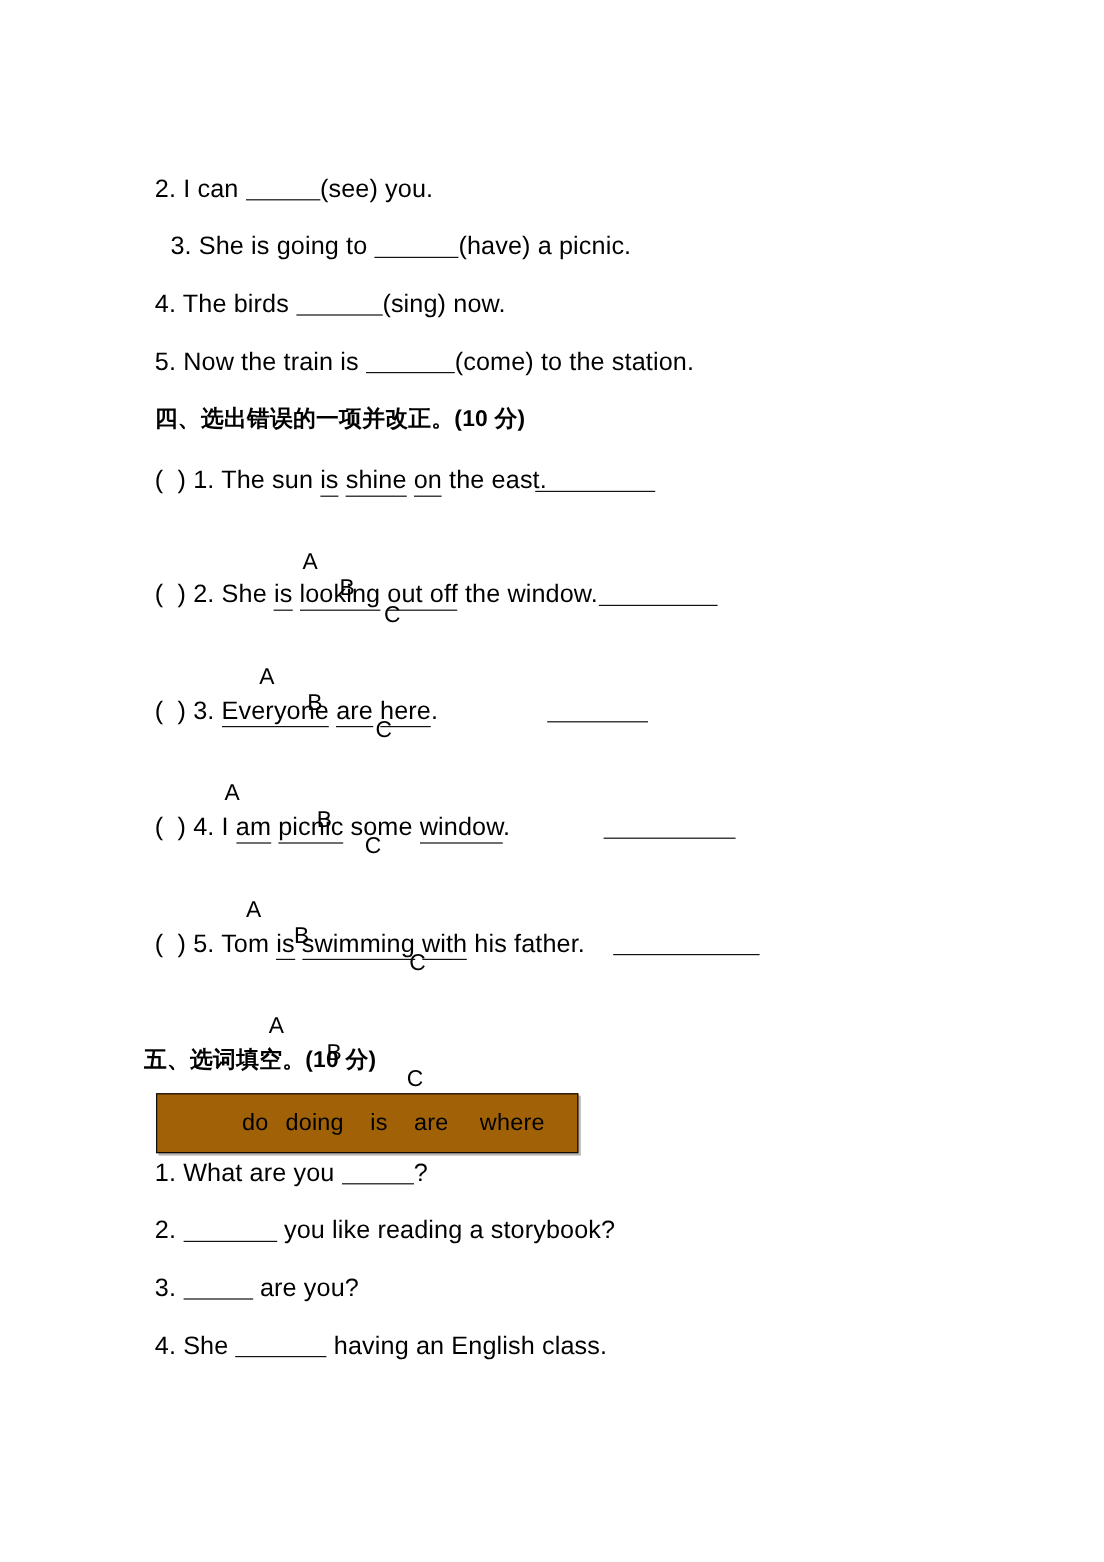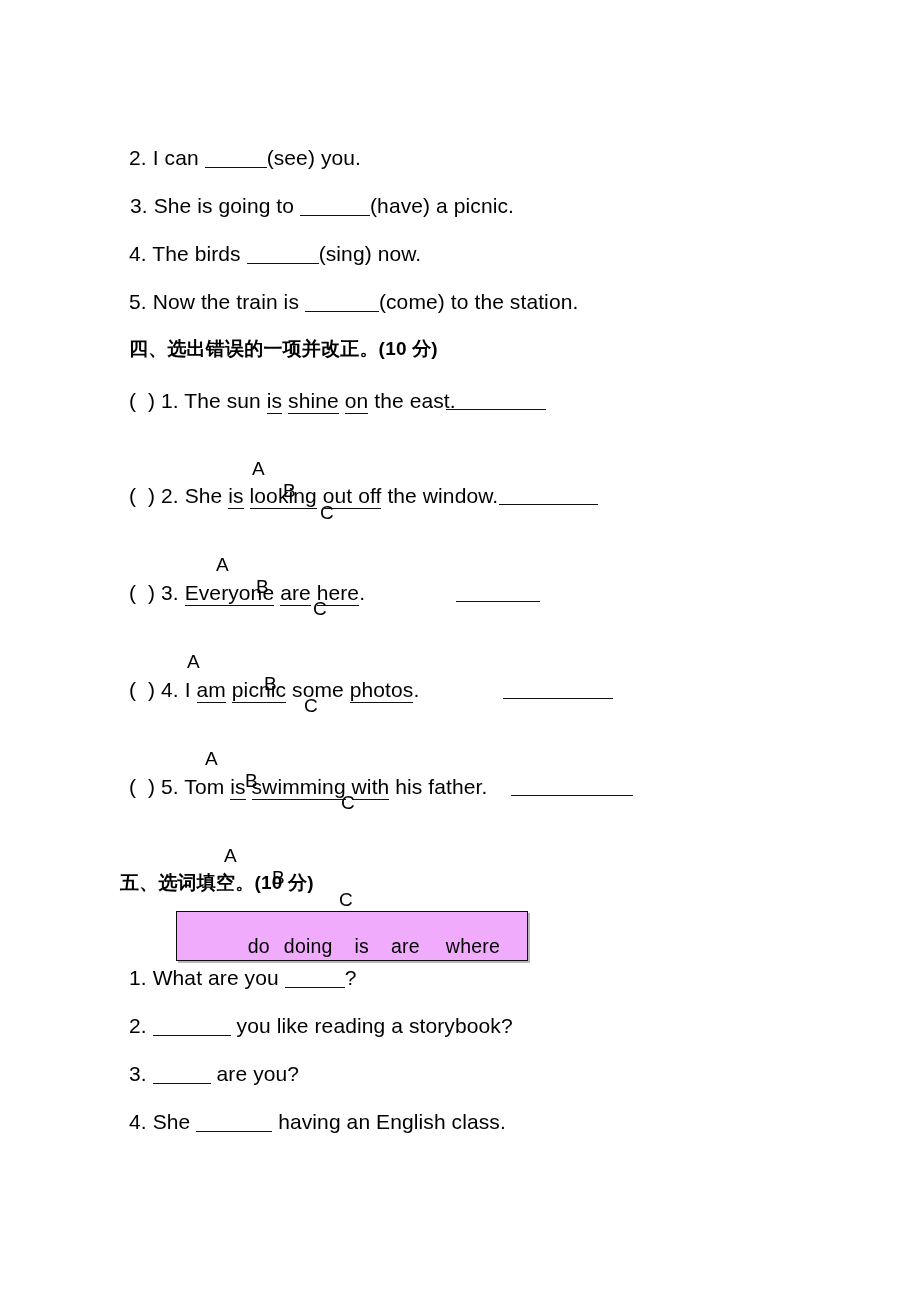--- a/index.html
+++ b/index.html
@@ -69,24 +69,24 @@
   .opt {
     position: absolute;
     font-size: 19px;
   }
 
   
   .wordbank {
     position: absolute;
     box-sizing: border-box;
     border: 1.6px solid #0c0c0c;
-    background: #f0abfc;
+    background: #a16207;
     box-shadow: 2px 2px 0 0 #b7b7b7;
     display: flex;
-    margin-left: 46px;
+    align-items: center;
   }
   .wordbank-inner {
     width: 100%;
     text-align: center;
     font-size: 19.5px;
     white-space: pre;
     letter-spacing: 0.2px;
     padding-left: 10px;
   }
   .wb-word { display: inline-block; }
@@ -94,21 +94,21 @@
   .wb-gap-m { display: inline-block; width: 22px; }
   .wb-gap-l { display: inline-block; width: 26px; }
 </style>
 </head>
 <body>
 
 <div class="page">
 
   <div class="row" style="left:129px; top:146px;"><span>2.</span> <span>I can </span><span class="blank" style="width:62px;"></span><span>(see) you.</span></div>
 
-  <div class="row" style="left:130px; top:194px;"><span>3.</span> <span>She is going to </span><span class="blank" style="width:70px;"></span><span>(have) a picnic.</span></div>
+  <div class="row" style="left:142px; top:194px;"><span>3.</span> <span>She is going to </span><span class="blank" style="width:70px;"></span><span>(have) a picnic.</span></div>
 
   <div class="row" style="left:129px; top:242px;"><span>4.</span> <span>The birds </span><span class="blank" style="width:72px;"></span><span>(sing) now.</span></div>
 
   <div class="row" style="left:129px; top:290px;"><span>5.</span> <span>Now the train is </span><span class="blank" style="width:74px;"></span><span>(come) to the station.</span></div>
 
   <div class="sec-head" style="left:129px; top:336px;">四、选出错误的一项并改正。(10 分)</div>
 
   <div class="row" style="left:129px; top:389px;"><span>(  ) </span><span>1. </span><span>The sun </span><span class="ul">is</span><span> </span><span class="ul">shine</span><span> </span><span class="ul">on</span><span> the east.</span></div>
   <div class="answer-rule" style="left:446px; top:409px; width:100px;"></div>
   <div class="opt-row" style="left:0; top:436px;">
@@ -126,21 +126,21 @@
   </div>
 
   <div class="row" style="left:129px; top:581px;"><span>(  ) </span><span>3. </span><span class="ul">Everyone</span><span> </span><span class="ul">are</span><span> </span><span class="ul">here</span><span>.</span></div>
   <div class="answer-rule" style="left:456px; top:601px; width:84px;"></div>
   <div class="opt-row" style="left:0; top:629px;">
     <span class="opt" style="left:187px;">A</span>
     <span class="opt" style="left:264px;">B</span>
     <span class="opt" style="left:304px;">C</span>
   </div>
 
-  <div class="row" style="left:129px; top:678px;"><span>(  ) </span><span>4. </span><span>I </span><span class="ul">am</span><span> </span><span class="ul">picnic</span><span> some </span><span class="ul">photos</span><span>.</span></div>
+  <div class="row" style="left:129px; top:678px;"><span>(  ) </span><span>4. </span><span>I </span><span class="ul">am</span><span> </span><span class="ul">picnic</span><span> some </span><span class="ul">window</span><span>.</span></div>
   <div class="answer-rule" style="left:503px; top:698px; width:110px;"></div>
   <div class="opt-row" style="left:0; top:726px;">
     <span class="opt" style="left:205px;">A</span>
     <span class="opt" style="left:245px;">B</span>
     <span class="opt" style="left:341px;">C</span>
   </div>
 
   <div class="row" style="left:129px; top:775px;"><span>(  ) </span><span>5. </span><span>Tom </span><span class="ul">is</span><span> </span><span class="ul">swimming</span><span> </span><span class="ul">with</span><span> his father.</span></div>
   <div class="answer-rule" style="left:511px; top:795px; width:122px;"></div>
   <div class="opt-row" style="left:0; top:823px;">

